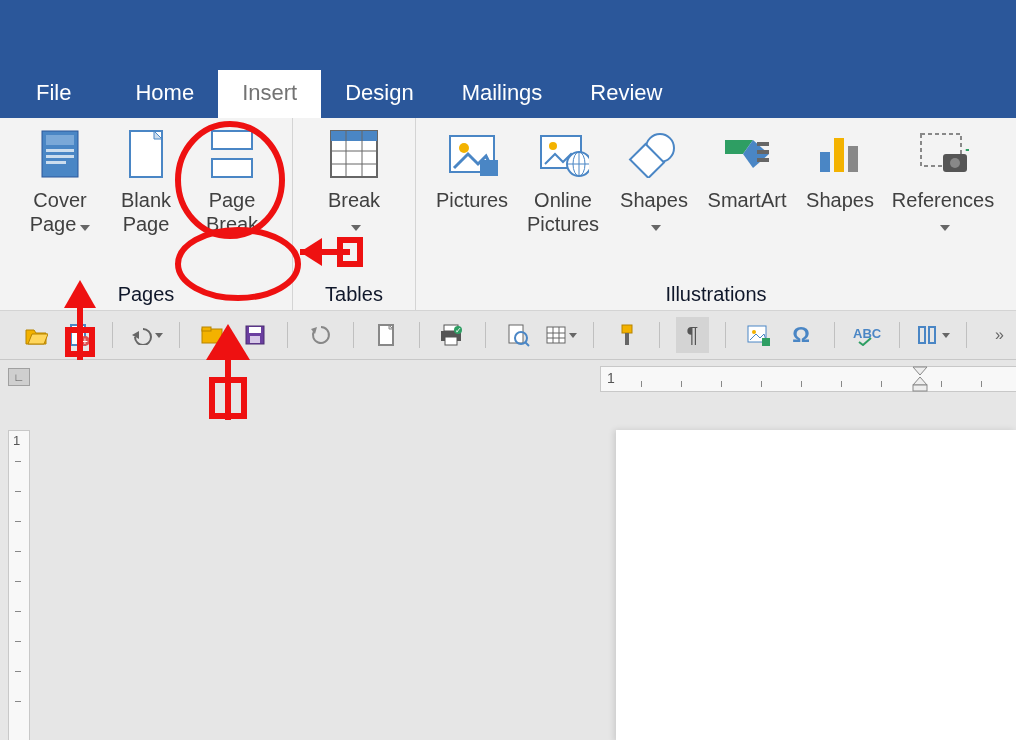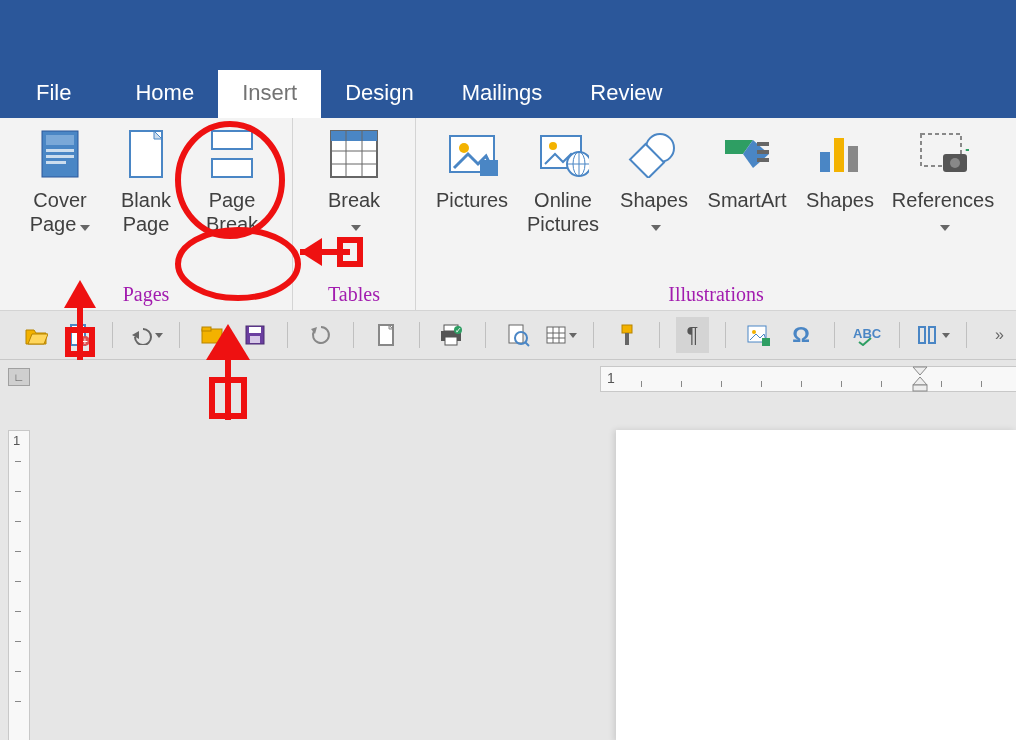--- a/index.html
+++ b/index.html
@@ -4,21 +4,21 @@
 <style>
   html,body{margin:0;padding:0;font-family:"Segoe UI",Arial,sans-serif;background:#fff;width:1016px;height:740px;overflow:hidden;}
   .titlebar{height:70px;background:#2b579a;}
   .tabs{height:48px;background:#2b579a;display:flex;align-items:stretch;color:#fff;font-size:22px;}
   .tab{padding:10px 24px 0 24px;cursor:pointer;}
   .tab.active{background:#fff;color:#737373;}
   .tab:first-child{padding-left:36px;}
   .ribbon{background:#f3f3f3;display:flex;height:192px;border-bottom:1px solid #d4d4d4;}
   .group{display:flex;flex-direction:column;align-items:center;justify-content:flex-end;border-right:1px solid #d4d4d4;padding:6px 6px 4px 6px;}
   .group-items{display:flex;align-items:flex-start;justify-content:center;flex:1;}
-  .group-label{font-size:20px;color:#a21caf;margin-top:2px;font-family:Liberation Serif, serif;}
+  .group-label{font-size:20px;color:#0f172a;margin-top:2px;}
   .ritem{display:flex;flex-direction:column;align-items:center;width:86px;cursor:pointer;padding-top:4px;}
   .ritem .ico{width:52px;height:52px;display:flex;align-items:center;justify-content:center;margin-bottom:8px;}
   .ritem .lbl{font-size:20px;color:#404040;text-align:center;line-height:24px;}
   .drop{display:inline-block;margin-left:4px;width:0;height:0;border-left:5px solid transparent;border-right:5px solid transparent;border-top:6px solid #666;}
   .qat{height:48px;background:#e6e6e6;border-bottom:1px solid #c8c8c8;display:flex;align-items:center;padding-left:20px;gap:10px;}
   .qat .sep{width:1px;height:26px;background:#c0c0c0;margin:0 6px;}
   .qat .btn{width:36px;height:36px;display:flex;align-items:center;justify-content:center;cursor:pointer;}
   .qat .btn.active{background:#d4d4d4;}
   .qdrop{width:0;height:0;border-left:4px solid transparent;border-right:4px solid transparent;border-top:5px solid #666;margin-left:2px;}
   .workspace{background:#e6e6e6;height:382px;position:relative;}

